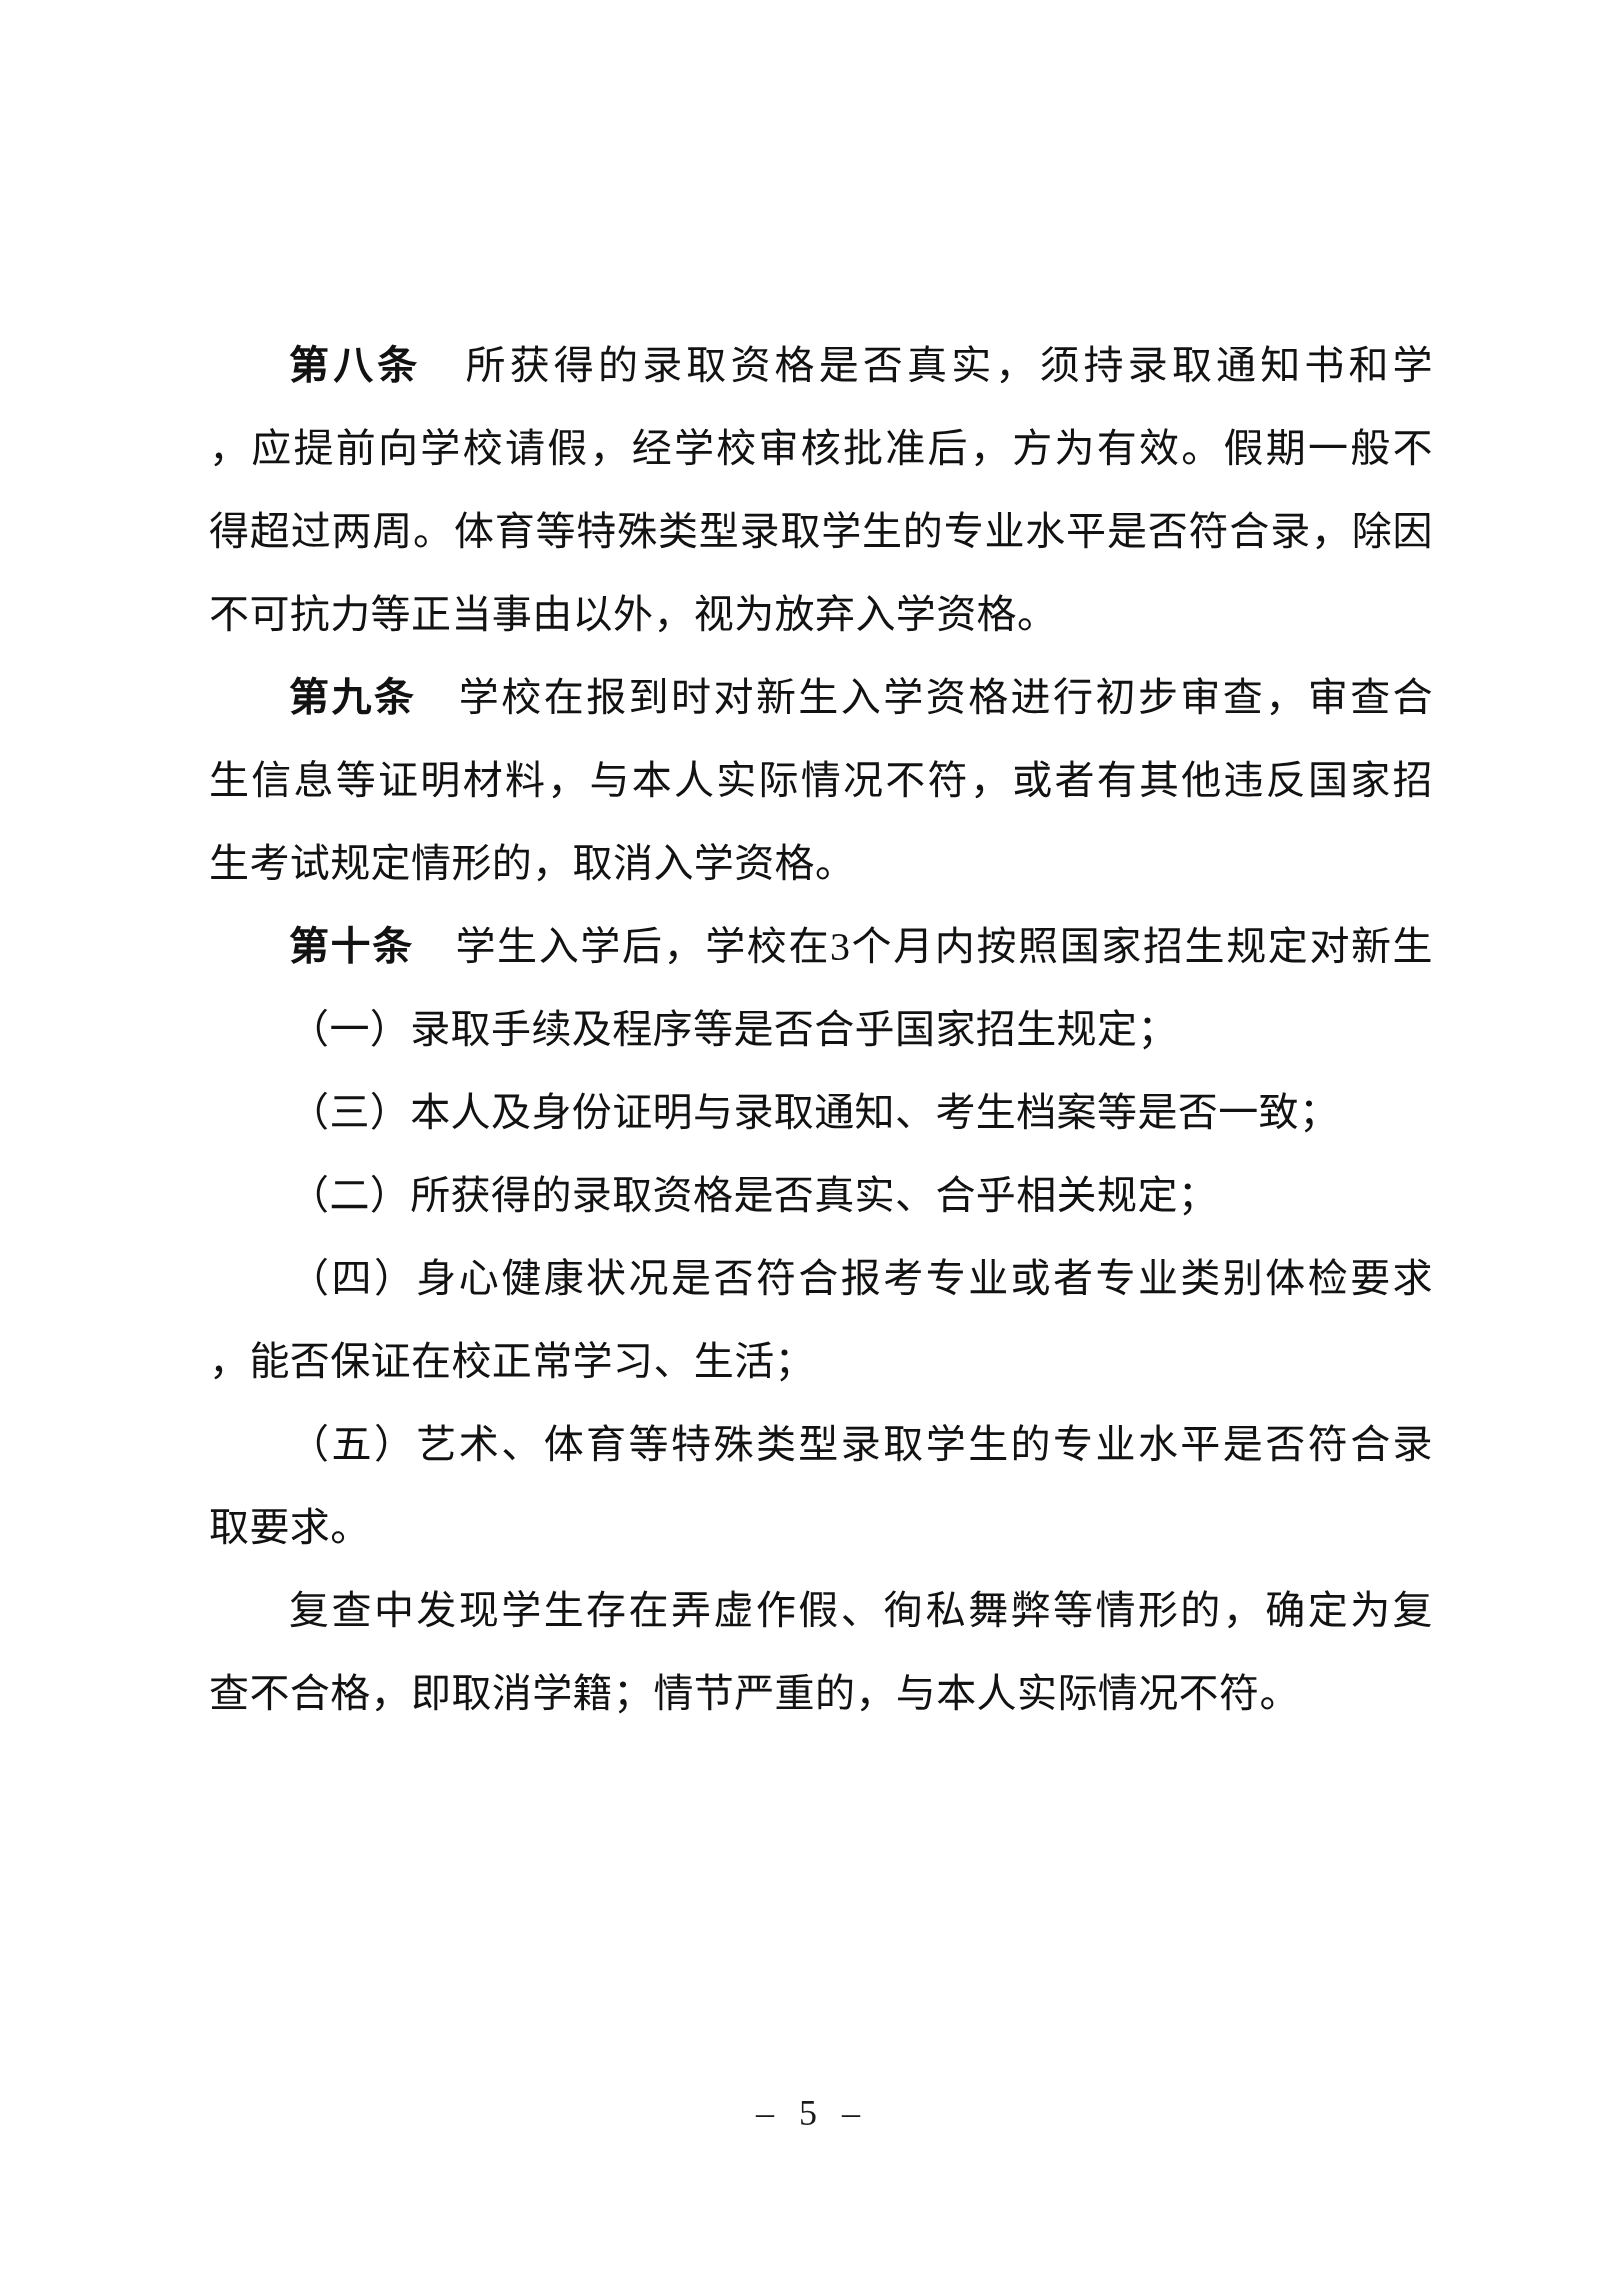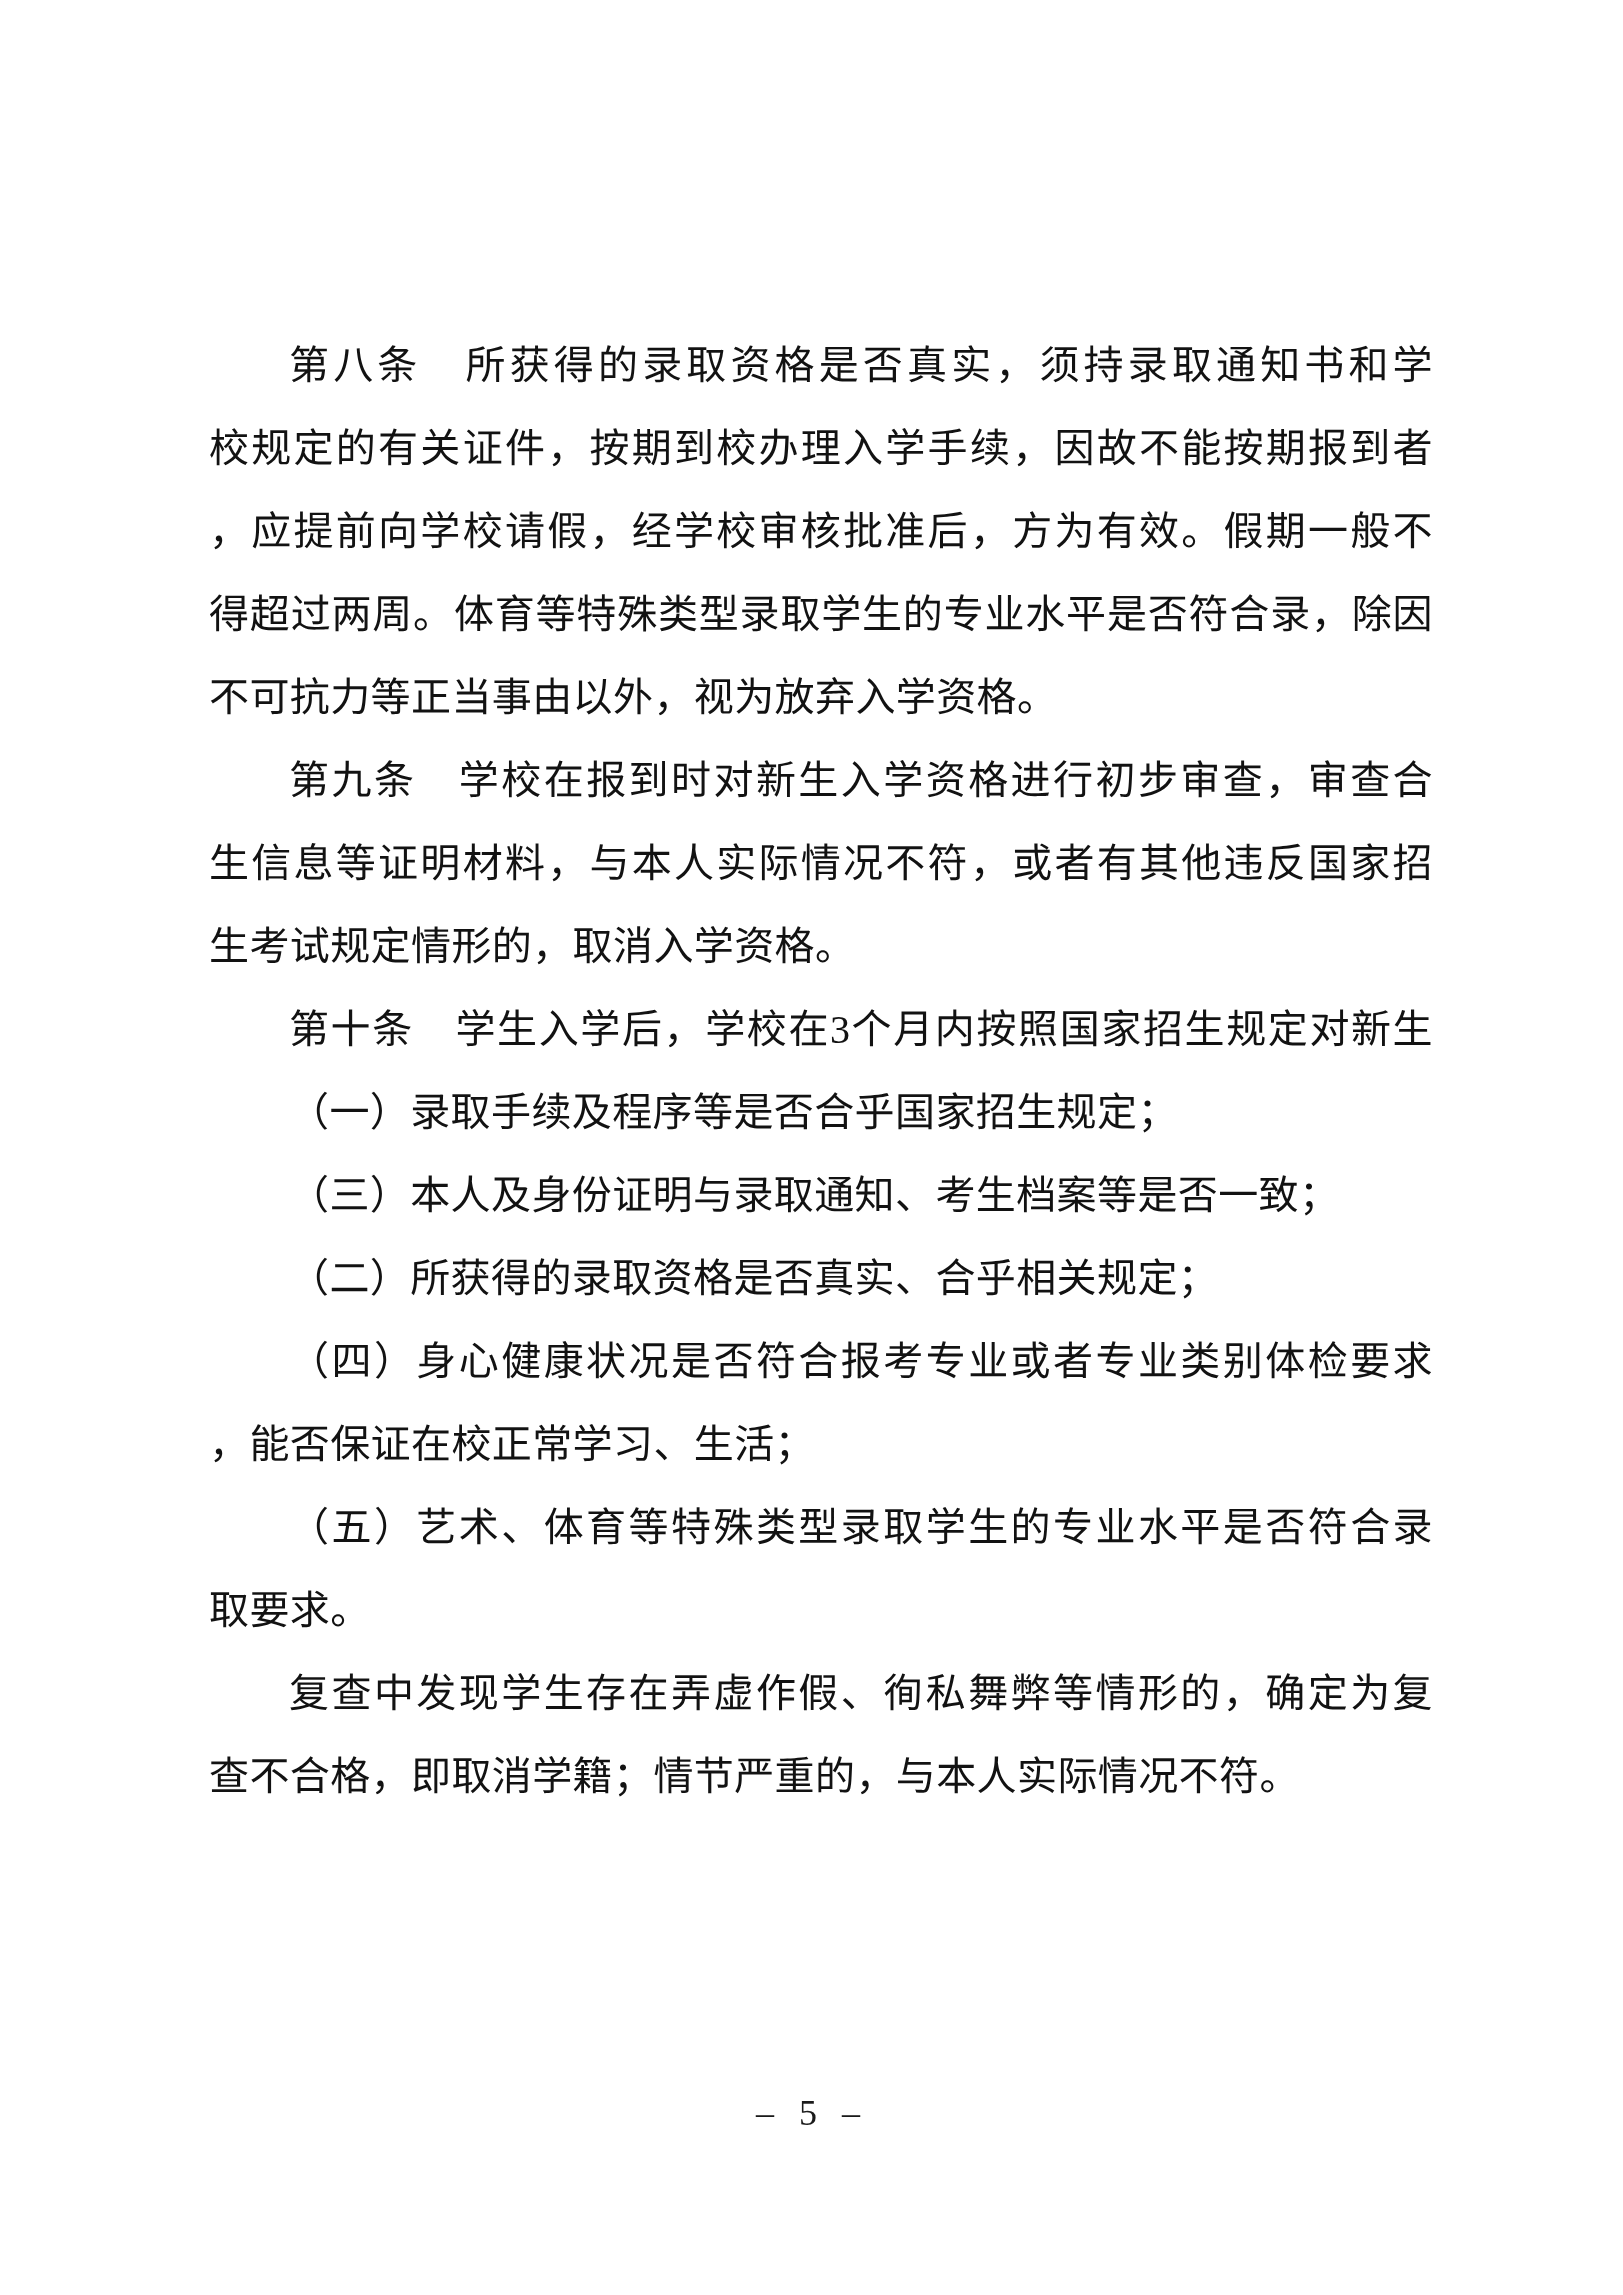--- a/index.html
+++ b/index.html
@@ -36,41 +36,40 @@
     overflow: hidden;
     letter-spacing: 0.4px;
   }
   .line.full {
     text-align-last: justify;
   }
   .line.indent {
     text-indent: 2em;
   }
   .lead {
-    font-weight: 400;
+    font-weight: 700;
   }
   .footer {
     position: absolute;
     left: 0;
     top: 2089px;
     width: 1624px;
     text-align: center;
     font-size: 36px;
     line-height: 48px;
     letter-spacing: 8px;
     color: #1a1a1a;
   }
 </style>
 </head>
 <body>
 
 <div class="page">
   <div class="body-text">
       <div class="line full indent"><span class="lead">第八条</span><span>　所获得的录取资格是否真实，须持录取通知书和学</span></div>
-      <div class="line full"><span>校规定的有关证件，按期到校办理入学手续，因故不能按期报到者</span></div>
       <div class="line full"><span>，应提前向学校请假，经学校审核批准后，方为有效。假期一般不</span></div>
       <div class="line full"><span>得超过两周。体育等特殊类型录取学生的专业水平是否符合录，除因</span></div>
       <div class="line"><span>不可抗力等正当事由以外，视为放弃入学资格。</span></div>
       <div class="line full indent"><span class="lead">第九条</span><span>　学校在报到时对新生入学资格进行初步审查，审查合</span></div>
       <div class="line full"><span>生信息等证明材料，与本人实际情况不符，或者有其他违反国家招</span></div>
       <div class="line"><span>生考试规定情形的，取消入学资格。</span></div>
       <div class="line full indent"><span class="lead">第十条</span><span>　学生入学后，学校在3个月内按照国家招生规定对新生</span></div>
       <div class="line indent"><span>（一）录取手续及程序等是否合乎国家招生规定；</span></div>
       <div class="line indent"><span>（三）本人及身份证明与录取通知、考生档案等是否一致；</span></div>
       <div class="line indent"><span>（二）所获得的录取资格是否真实、合乎相关规定；</span></div>

